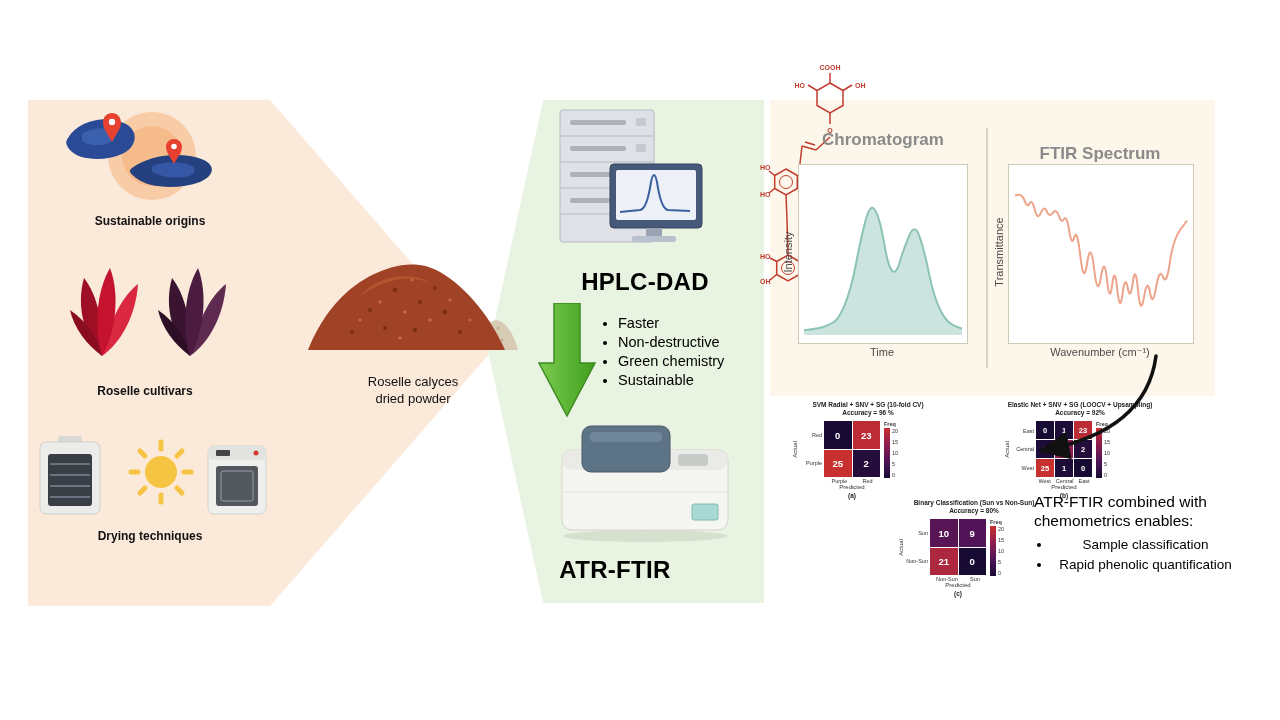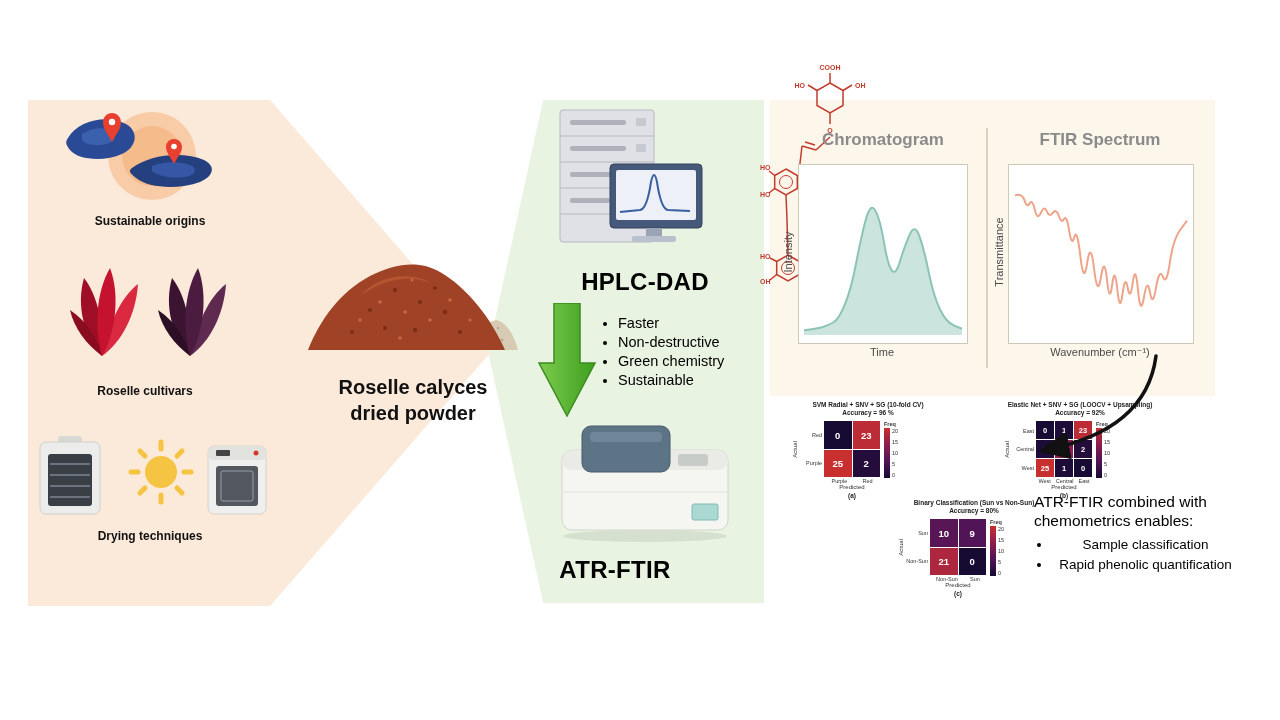--- a/index.html
+++ b/index.html
@@ -5,21 +5,21 @@
   html,body{margin:0;padding:0;background:#fff;}
   body{width:1280px;height:720px;font-family:"Liberation Sans","DejaVu Sans",sans-serif;}
   .stage{position:relative;width:1280px;height:720px;overflow:hidden;background:#fff;}
   .abs{position:absolute;}
   .left-funnel{left:28px;top:100px;width:462px;height:506px;background:#fbe9da;
     clip-path:polygon(0% 0%,52.4% 0%,100% 50%,52.4% 100%,0% 100%);}
   .green-funnel{left:488px;top:100px;width:276px;height:503px;background:#e9f3e1;
     clip-path:polygon(0% 50%,20% 0%,100% 0%,100% 100%,20% 100%);}
   .cream-panel{left:770px;top:100px;width:445px;height:296px;background:#fcf7ea;}
   .lbl{font-weight:bold;font-size:12px;color:#111;text-align:center;}
-  .powder-label{font-weight:bold;font-size:20px;color:#111;text-align:center;line-height:1.3;}
+  .powder-label{font-weight:normal;font-size:13px;color:#111;text-align:center;line-height:1.3;}
   .panel-title{font-weight:bold;font-size:24px;color:#000;text-align:center;letter-spacing:0.3px;}
   .benefits{margin:0;padding-left:16px;font-weight:normal;font-size:14.5px;color:#000;}
   .benefits li{margin:3px 0;}
   .chart-title{font-weight:bold;font-size:17px;color:#8a8a8a;text-align:center;}
   .plot-box{background:#fff;border:1px solid #cfc9b8;}
   .axis-label{font-size:11px;color:#4a4a4a;text-align:center;}
   .rot{transform:rotate(-90deg);}
   .divider{background:#d8d2c0;}
   .mol-label{font:bold 7px "Liberation Sans",sans-serif;fill:#c23b2e;}
   
@@ -259,21 +259,21 @@
     <svg id="chromatogram-svg" width="168" height="178" viewBox="0 0 168 178">
         <path d="M 5.0,165.3 Q 17.6,163.8 23.2,162.2 Q 28.7,160.6 34.2,157.5 Q 39.8,154.4 46.1,138.8 Q 52.4,123.2 57.1,98.2 Q 61.9,73.3 66.6,55.3 Q 71.4,37.4 76.1,45.2 Q 80.8,53.0 84.8,76.4 Q 88.7,99.8 92.7,105.3 Q 96.6,110.7 100.6,97.5 Q 104.5,84.2 110.1,70.9 Q 115.6,57.7 120.3,70.9 Q 125.1,84.2 129.8,107.6 Q 134.6,131.0 140.9,144.3 Q 147.2,157.5 155.1,160.6 L 163.0,163.8 L 163.0,170 L 5.0,170 Z" fill="#a9d4c8" fill-opacity="0.6"></path>
         <path d="M 5.0,165.3 Q 17.6,163.8 23.2,162.2 Q 28.7,160.6 34.2,157.5 Q 39.8,154.4 46.1,138.8 Q 52.4,123.2 57.1,98.2 Q 61.9,73.3 66.6,55.3 Q 71.4,37.4 76.1,45.2 Q 80.8,53.0 84.8,76.4 Q 88.7,99.8 92.7,105.3 Q 96.6,110.7 100.6,97.5 Q 104.5,84.2 110.1,70.9 Q 115.6,57.7 120.3,70.9 Q 125.1,84.2 129.8,107.6 Q 134.6,131.0 140.9,144.3 Q 147.2,157.5 155.1,160.6 L 163.0,163.8" fill="none" stroke="#8cc3b6" stroke-width="2"></path>
       </svg>
   </div>
   <div class="abs axis-label rot" style="left:733px;top:246px;width:110px">Intensity</div>
   <div class="abs axis-label" style="left:798px;top:346px;width:168px">Time</div>
 
   <div class="abs divider" style="left:986px;top:128px;width:2px;height:240px"></div>
 
-  <div class="abs chart-title" style="left:1010px;top:130px;width:180px">FTIR Spectrum</div>
+  <div class="abs chart-title" style="left:1010px;top:144px;width:180px">FTIR Spectrum</div>
   <div class="abs plot-box" style="left:1008px;top:164px;width:184px;height:178px">
     <svg id="ftir-svg" width="184" height="178" viewBox="0 0 184 178">
         <path d="M 6.0,30.7 Q 12.9,27.6 15.5,35.4 Q 18.0,43.2 20.6,38.5 Q 23.2,33.8 25.8,44.8 Q 28.4,55.7 31.8,47.9 Q 35.2,40.1 37.8,46.3 Q 40.4,52.6 43.8,47.9 Q 47.3,43.2 49.9,51.0 Q 52.4,58.8 55.0,54.1 Q 57.6,49.4 60.2,65.8 Q 62.8,82.2 65.3,72.1 Q 67.9,61.9 71.4,91.6 Q 74.8,121.2 78.2,97.8 Q 81.7,74.4 85.1,104.0 Q 88.6,133.7 92.0,111.8 Q 95.4,90.0 98.0,115.0 Q 100.6,139.9 103.2,119.6 Q 105.8,99.4 108.3,124.3 Q 110.9,149.3 113.5,129.0 Q 116.1,108.7 118.7,122.8 Q 121.2,136.8 123.8,117.3 Q 126.4,97.8 129.0,125.1 Q 131.6,152.4 135.0,132.1 Q 138.4,111.8 141.0,127.4 Q 143.6,143.0 147.0,122.8 Q 150.5,102.5 153.9,111.8 Q 157.4,121.2 160.8,97.8 Q 164.2,74.4 171.1,65.0 L 178.0,55.7" fill="none" stroke="#eea48b" stroke-width="2"></path>
       </svg>
   </div>
   <div class="abs axis-label rot" style="left:937px;top:246px;width:124px">Transmittance</div>
   <div class="abs axis-label" style="left:1000px;top:346px;width:200px">Wavenumber (cm⁻¹)</div>
 
   <div id="cm-a" class="abs cm" style="left:786px;top:401px">
       <div class="cm-title">

